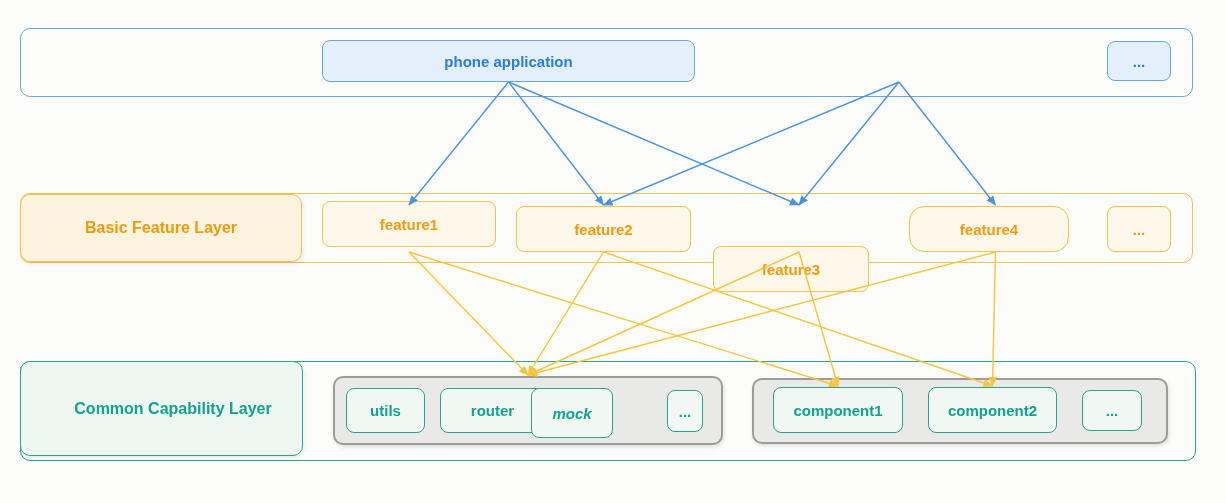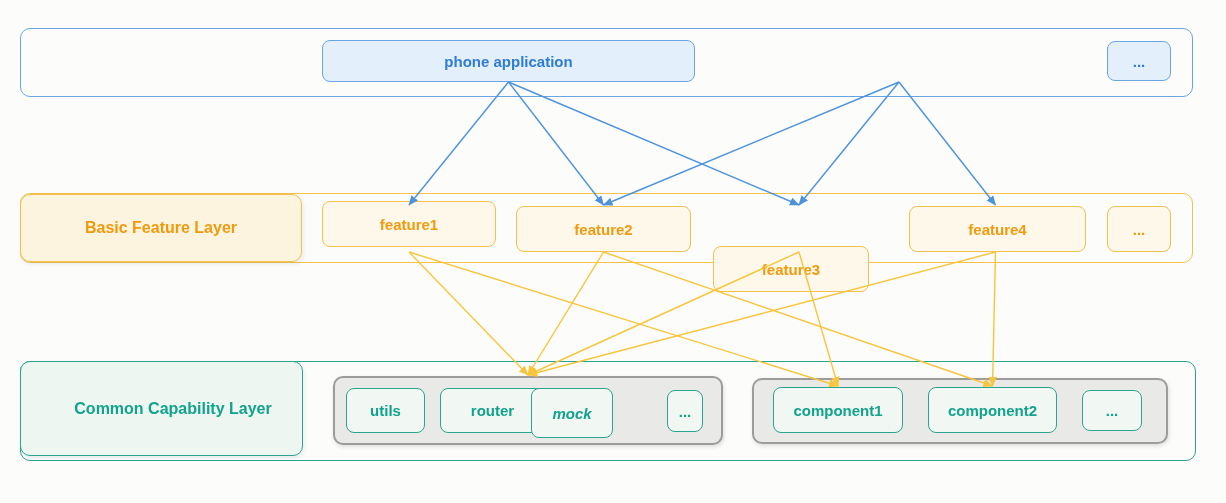--- a/index.html
+++ b/index.html
@@ -34,21 +34,21 @@
 
   <div class="box container c-blue" style="left:20px;top:28px;width:1173px;height:69px;"></div>
   <div class="box item it-blue" style="left:322px;top:40px;width:373px;height:42px;">phone application</div>
   <div class="box item it-blue" style="left:1107px;top:41px;width:64px;height:40px;">...</div>
 
   <div class="box container c-gold" style="left:20px;top:193px;width:1173px;height:70px;"></div>
   <div class="box labelbox lb-gold" style="left:20px;top:194px;width:282px;height:68px;">Basic Feature Layer</div>
   <div class="box item it-gold" style="left:322px;top:193px;width:174px;height:46px;margin-top:8px;">feature1</div>
   <div class="box item it-gold" style="left:516px;top:206px;width:175px;height:46px;">feature2</div>
   <div class="box item it-gold" style="left:713px;top:206px;width:156px;height:46px;margin-top:40px;">feature3</div>
-  <div class="box item it-gold" style="left:909px;top:206px;width:177px;height:46px;">feature4</div>
+  <div class="box item it-gold" style="left:909px;top:206px;width:160px;height:46px;border-radius:15px;">feature4</div>
   <div class="box item it-gold" style="left:1107px;top:206px;width:64px;height:46px;">...</div>
 
   <div class="box container c-teal" style="left:20px;top:361px;width:1176px;height:100px;"></div>
   <div class="box labelbox lb-teal" style="left:20px;top:361px;width:283px;height:95px;">Common Capability Layer</div>
 
   <div class="box group" style="left:333px;top:376px;width:390px;height:69px;"></div>
   <div class="box item it-teal" style="left:346px;top:388px;width:79px;height:45px;">utils</div>
   <div class="box item it-teal" style="left:440px;top:388px;width:105px;height:45px;">router</div>
   <div class="box item it-teal" style="left:531px;top:388px;width:82px;height:50px;font-style:italic;">mock</div>
   <div class="box item it-teal" style="left:667px;top:390px;width:36px;height:42px;">...</div>

